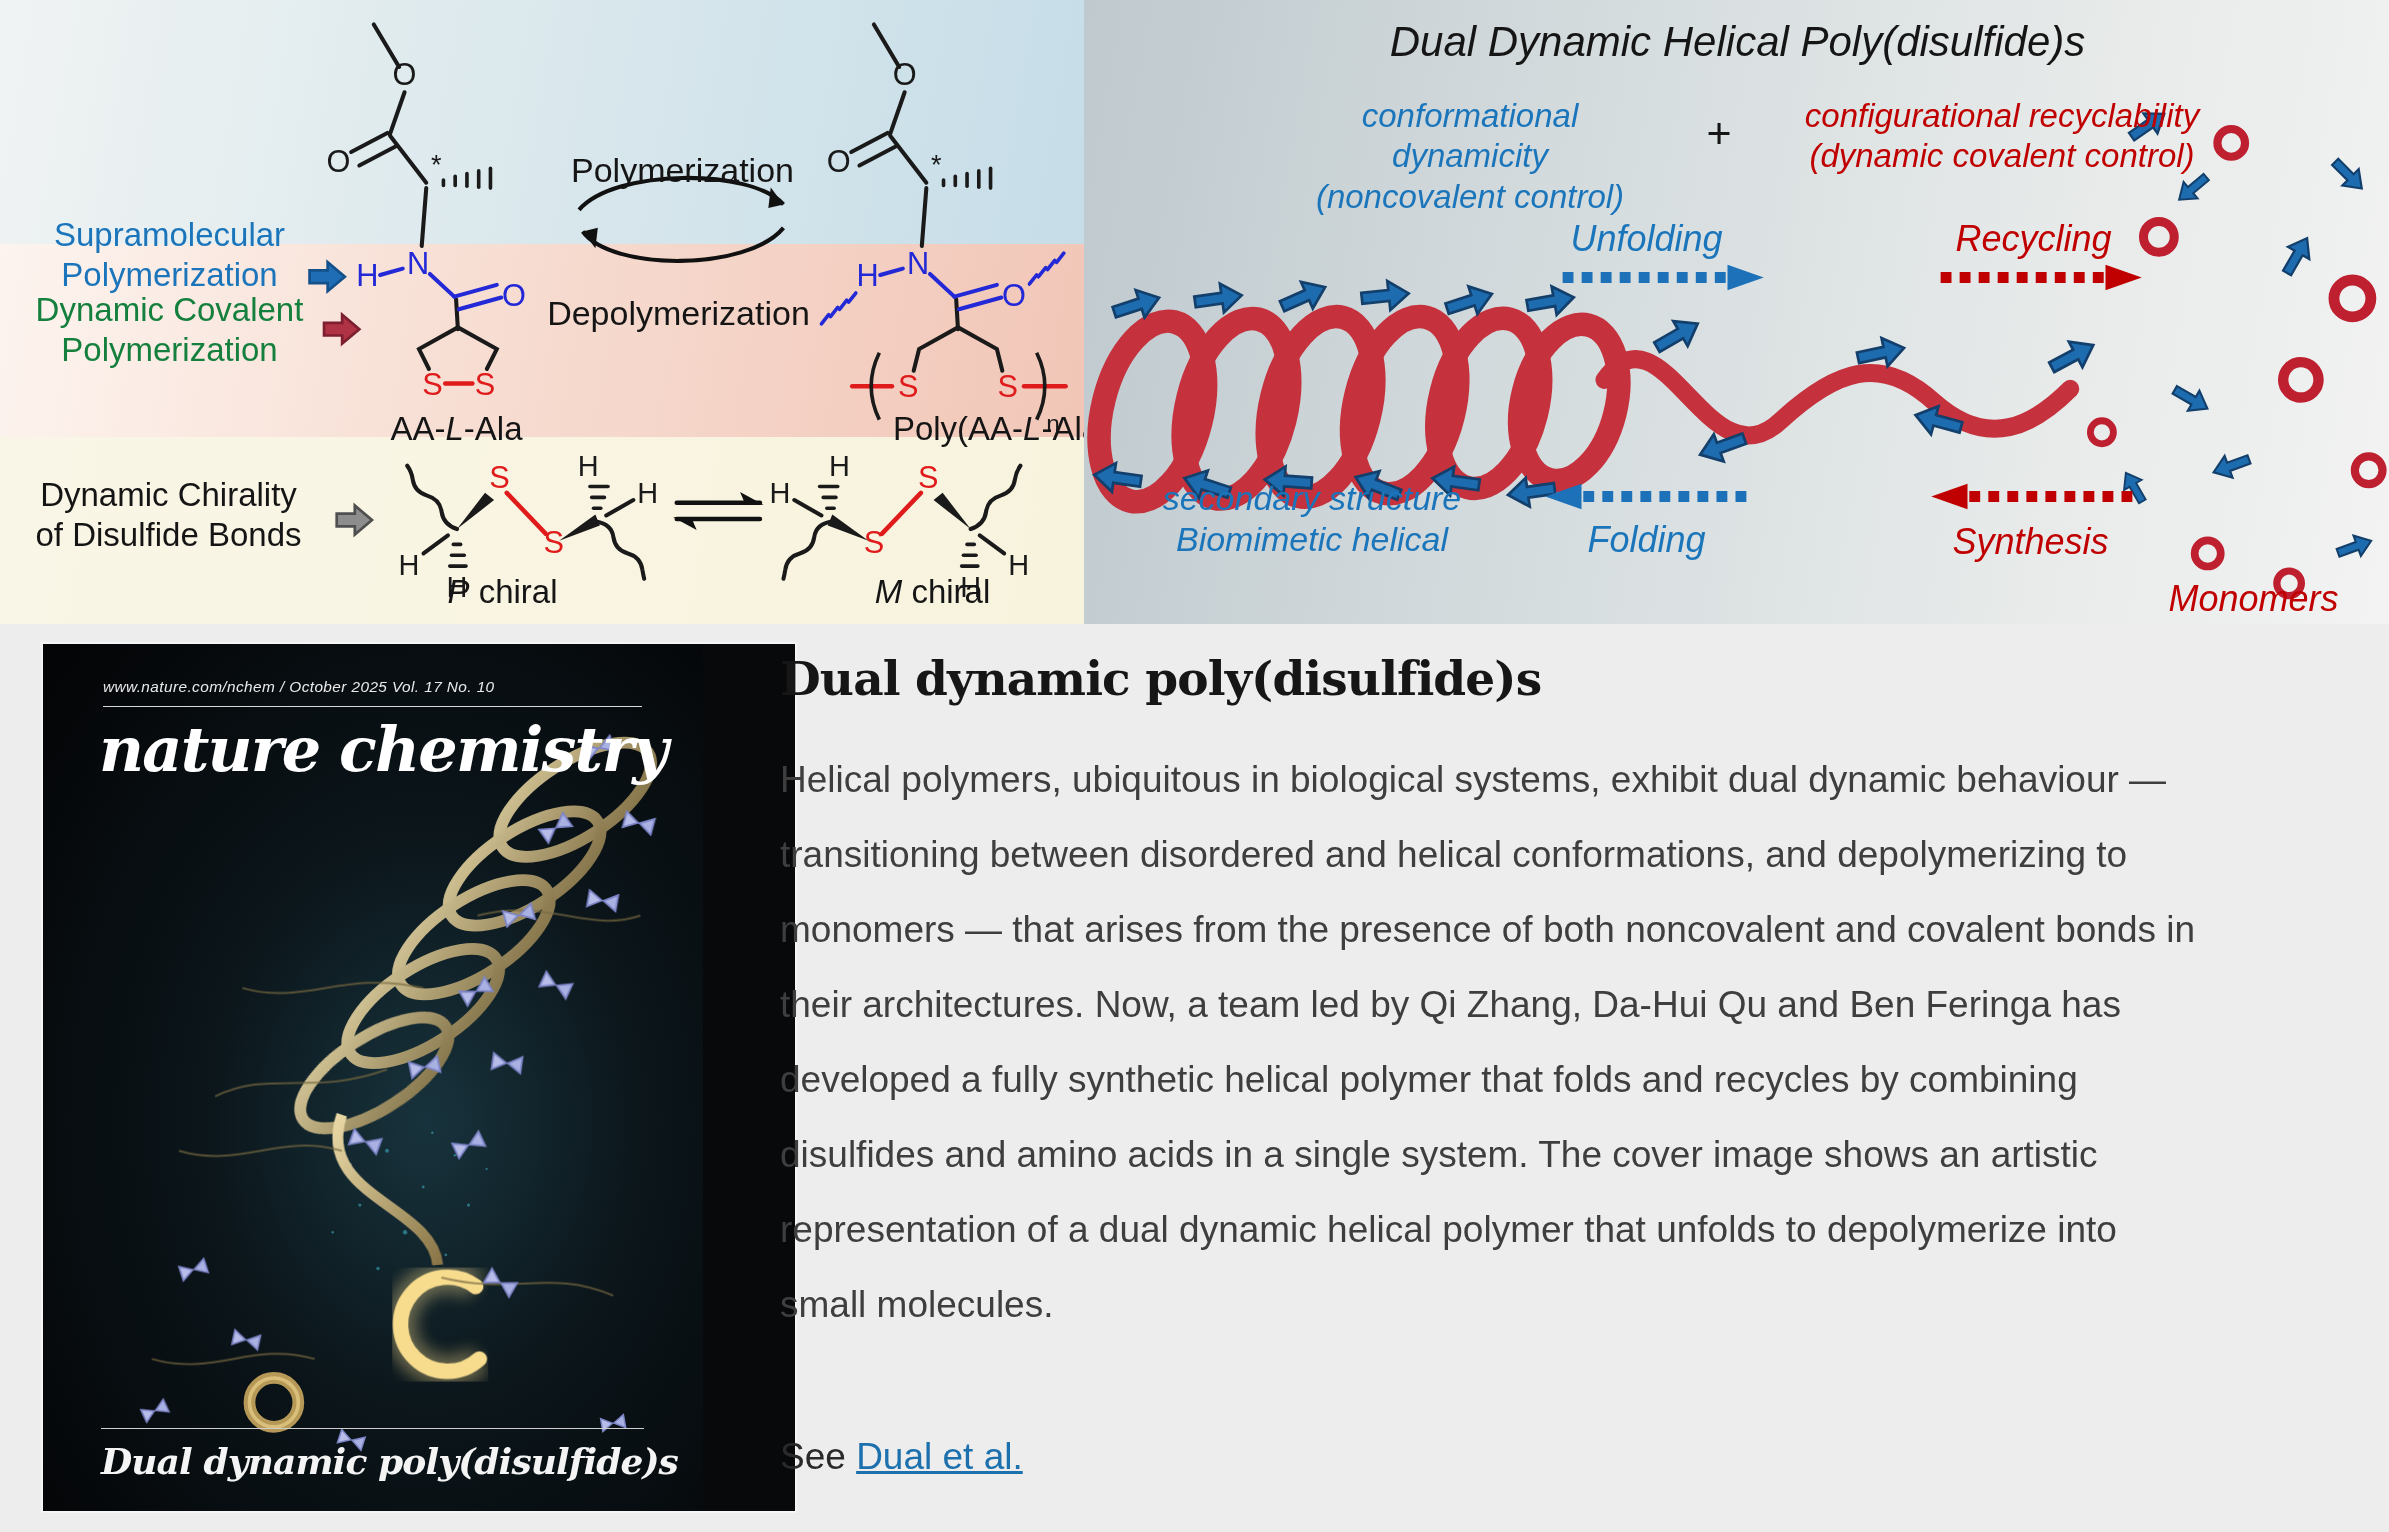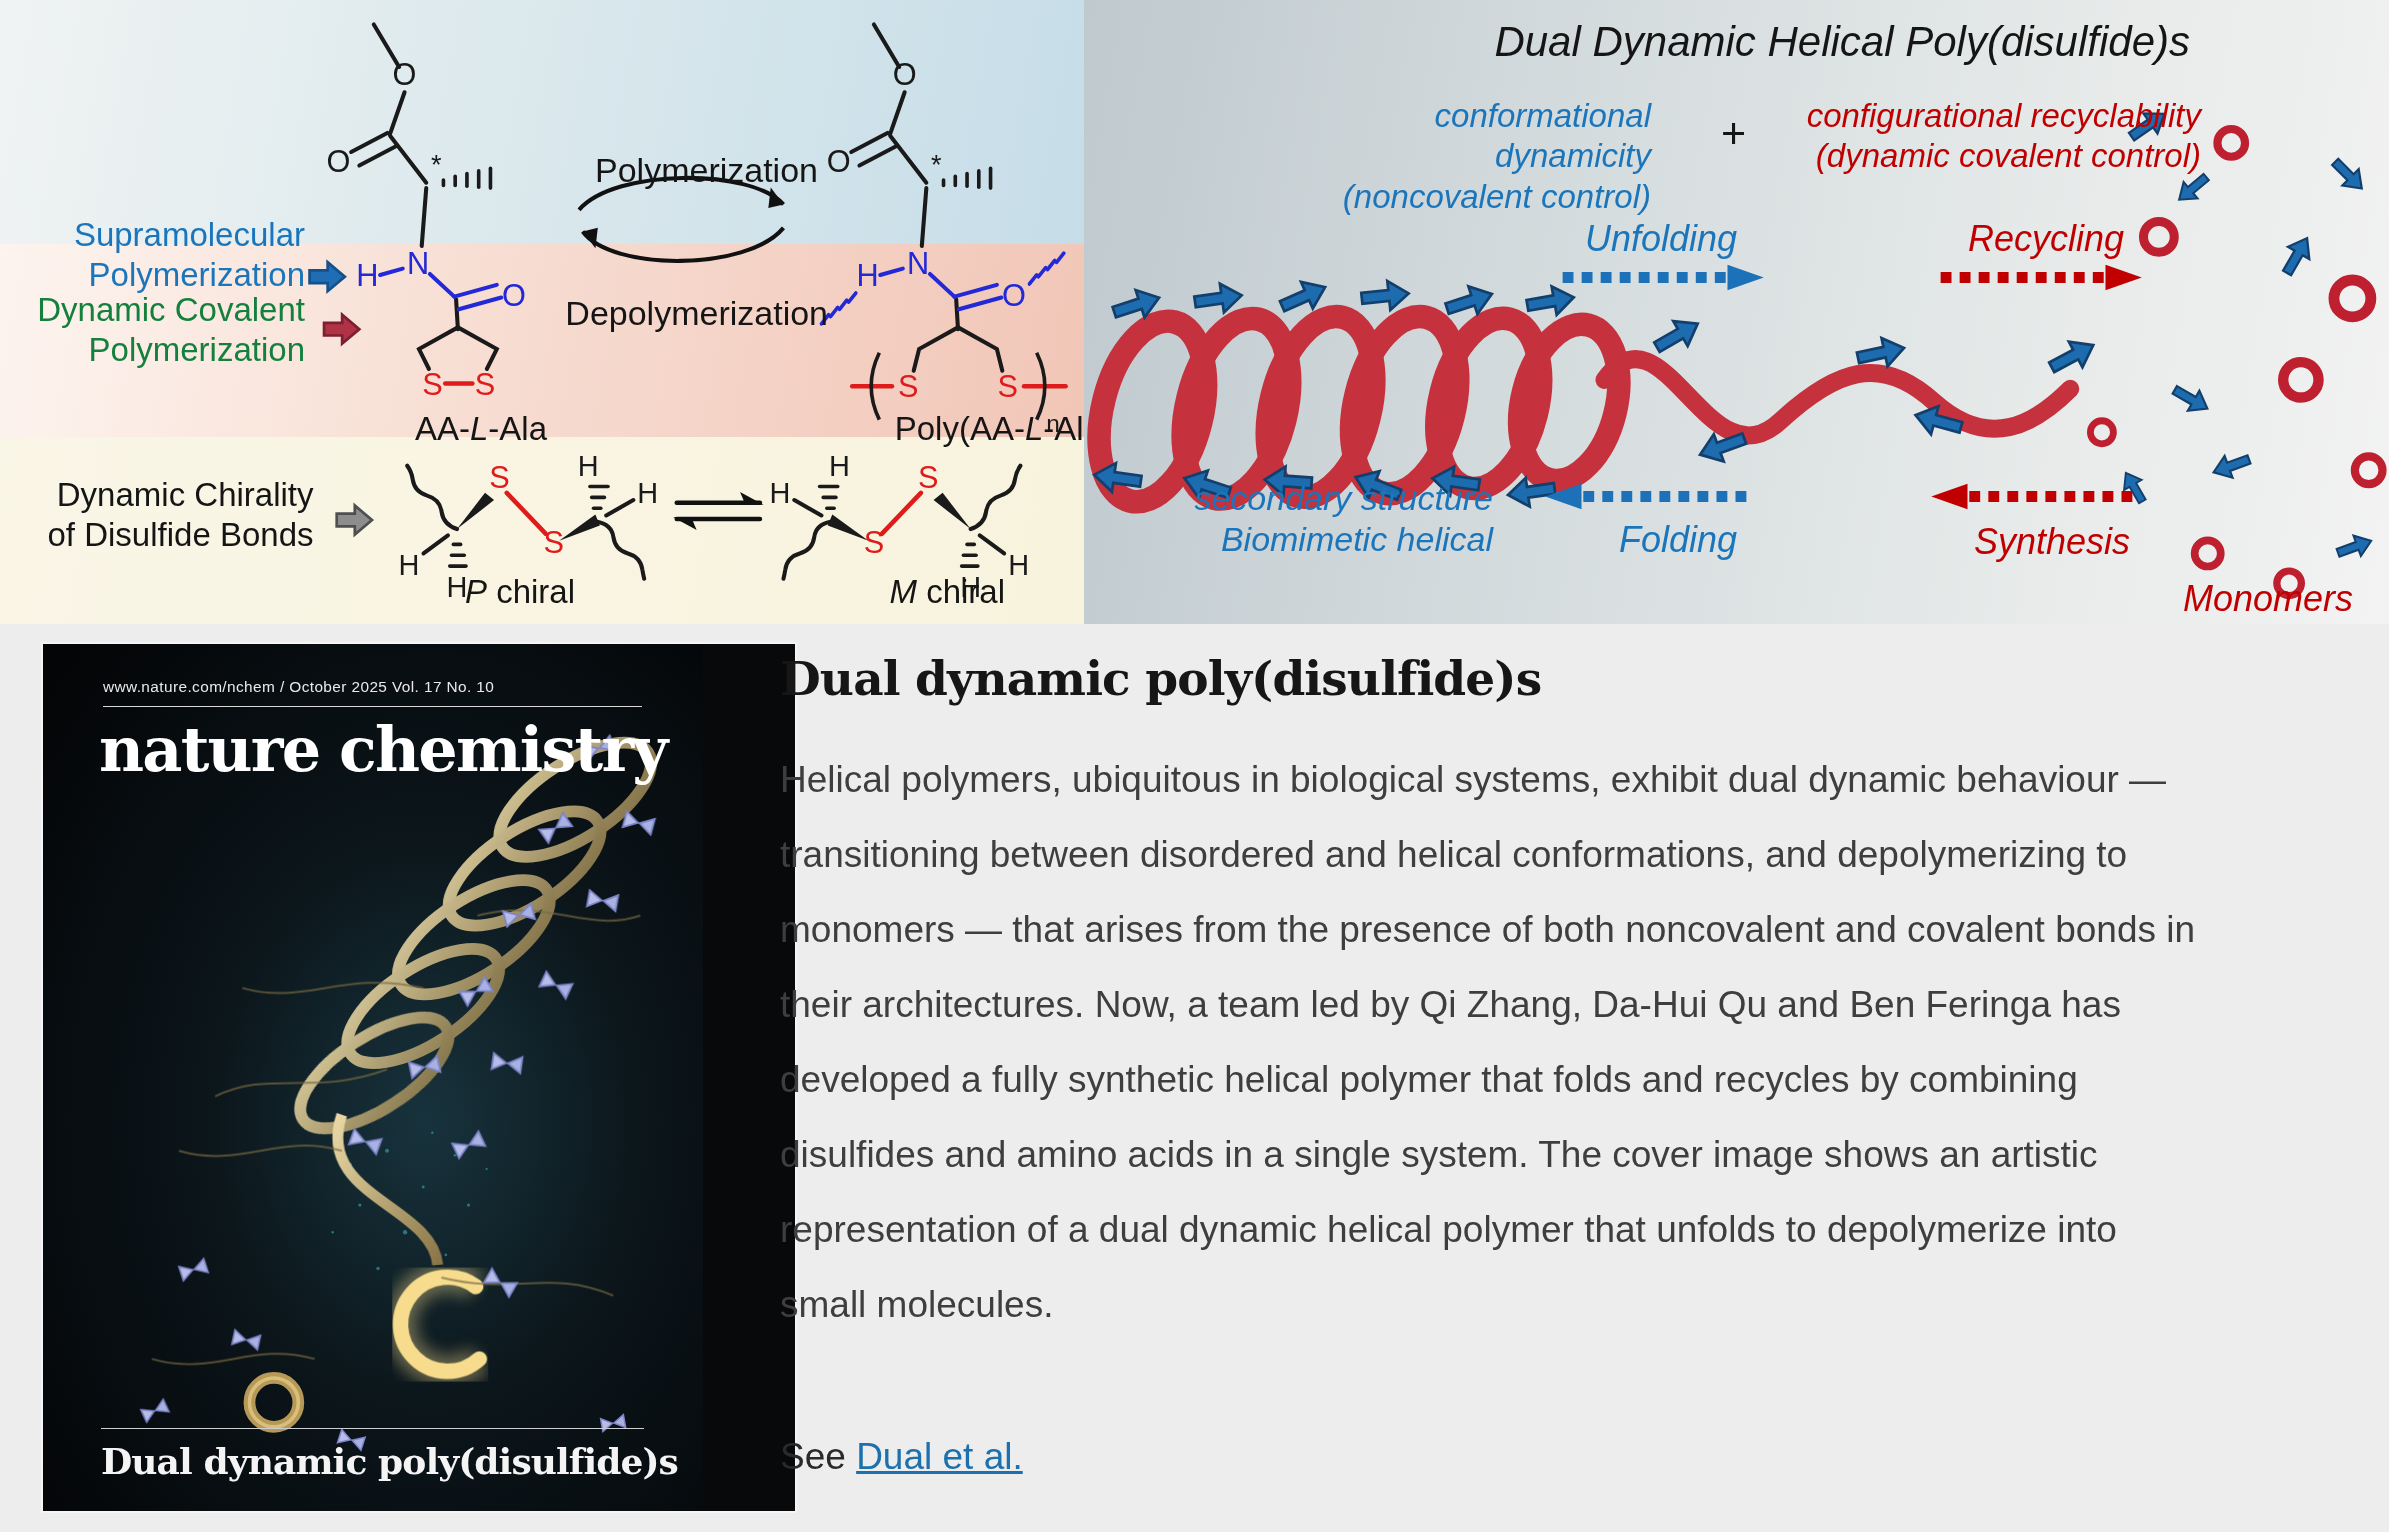--- a/index.html
+++ b/index.html
@@ -10,36 +10,36 @@
   .panel-left{position:absolute;left:0;top:0;width:1084px;height:624px;}
   .band1{position:absolute;left:0;top:0;width:100%;height:244px;
          background:linear-gradient(100deg,#f0f3f3 0%,#dce9ed 45%,#c6dde8 100%);}
   .band2{position:absolute;left:0;top:244px;width:100%;height:193px;
          background:linear-gradient(100deg,#fdf4ef 0%,#f7ddd2 45%,#f1c6b7 100%);}
   .band3{position:absolute;left:0;top:437px;width:100%;height:187px;
          background:linear-gradient(100deg,#faf6e7 0%,#f8f3dd 100%);}
   .panel-right{position:absolute;left:1084px;top:0;width:1306px;height:624px;
          background:linear-gradient(100deg,#bfc9ce 0%,#d6dddf 40%,#e8ebea 75%,#f2f3f2 100%);}
   svg{position:absolute;left:0;top:0;}
-  .lbl{position:absolute;text-align:right;line-height:1.22;}
+  .lbl{position:absolute;text-align:center;line-height:1.22;}
   .blue{color:#1b75bb;}
   .darkred{color:#15803d;}
   .brightred{color:#c00000;}
   .black{color:#151515;}
   .it{font-style:italic;}
   .f36{font-size:33px;}
   .f38{font-size:34px;}
   .f40{font-size:36px;}
   .f46{font-size:42px;}
   .dotarrow{position:absolute;width:212px;height:31px;}
 
   
   .highlight{position:absolute;left:0;top:624px;width:2389px;height:908px;background:#ededee;}
   .cover{position:absolute;left:43px;top:20px;width:752px;height:867px;background:#08090b;
-         box-shadow:0 0 0 1.8px #f6f6f6;}
+         box-shadow:0 0 0 1.8px #f6f6f6;font-style:italic;}
   .cover-issue{position:absolute;left:60px;top:34px;width:543px;color:#e9e9e9;
          font-size:15.4px;letter-spacing:0.4px;font-family:"Liberation Sans",sans-serif;}
   .cover-rule-top{position:absolute;left:60px;top:62px;width:539px;border-top:1.8px solid #d8d8d8;}
   .cover-masthead{position:absolute;left:56px;top:69px;width:597px;color:#ffffff;
          font-family:"DejaVu Serif","Liberation Serif",serif;font-weight:700;
          font-size:62px;letter-spacing:-1.8px;}
   .cover-rule-bottom{position:absolute;left:58px;top:784px;width:543px;border-top:1.8px solid #cfcfcf;}
   .cover-caption{position:absolute;left:58px;top:796px;width:579px;color:#f4f4f4;
          font-family:"DejaVu Serif","Liberation Serif",serif;font-weight:700;
          font-size:36px;letter-spacing:-0.9px;}

